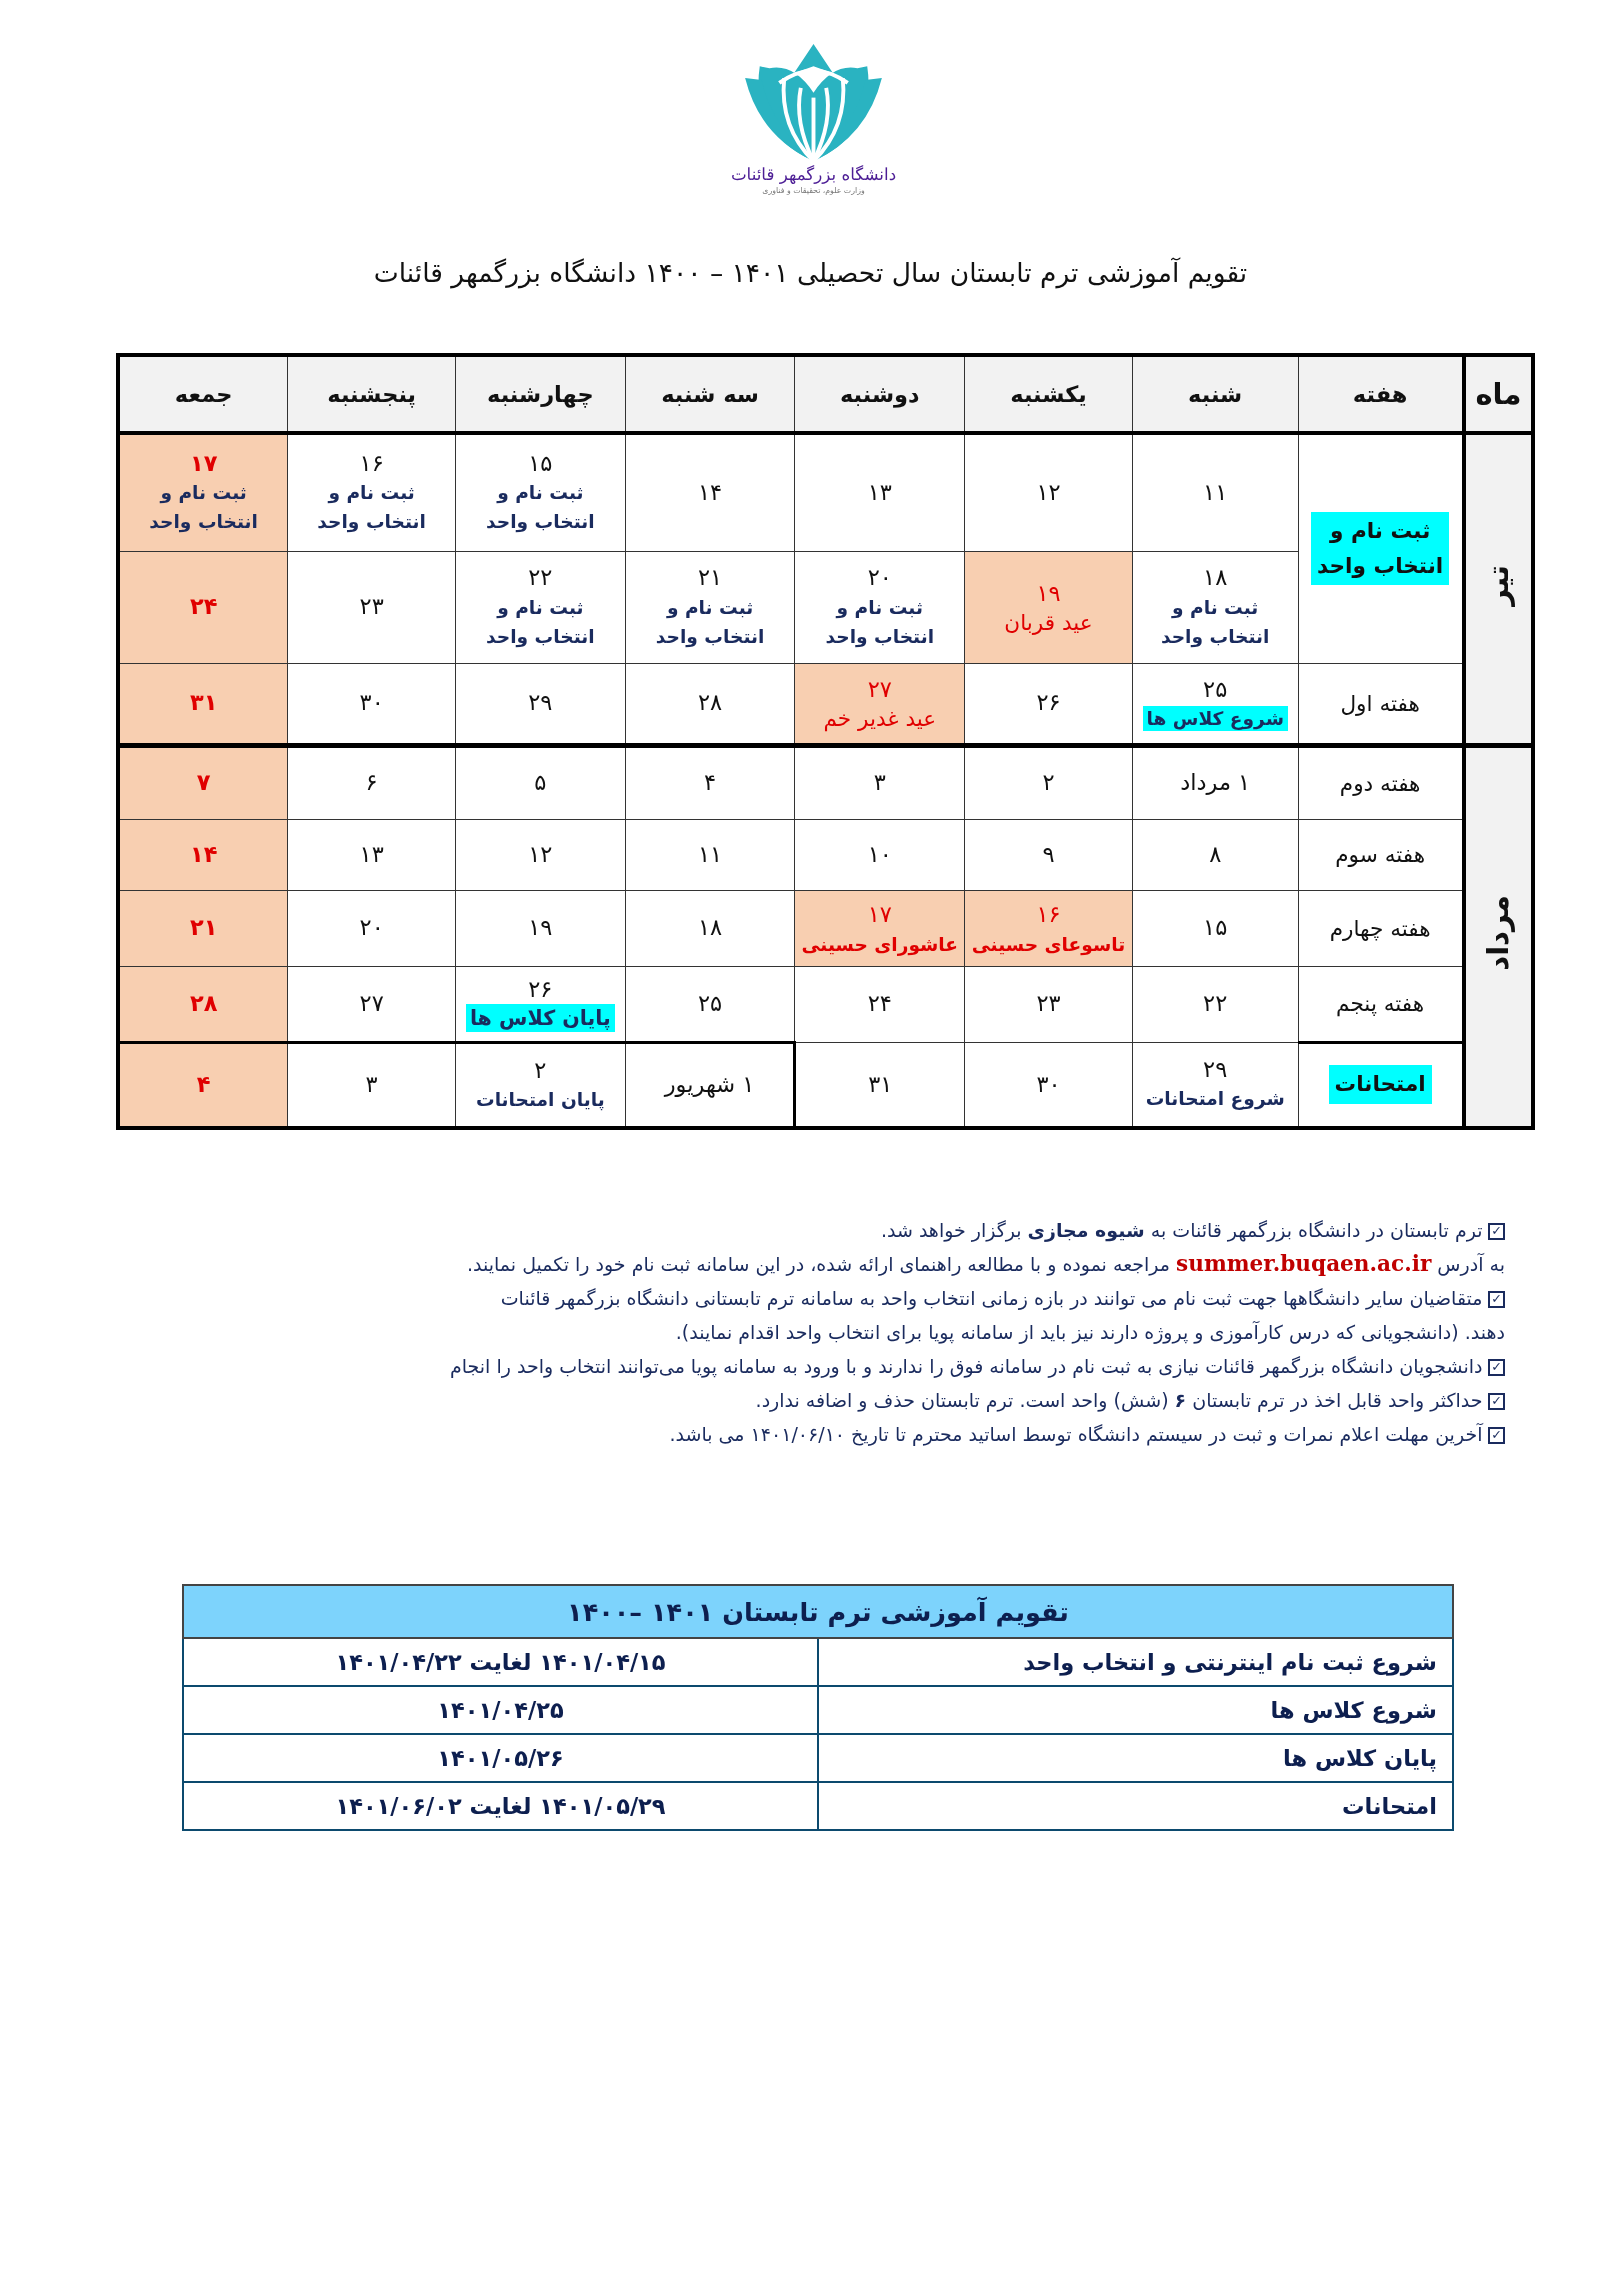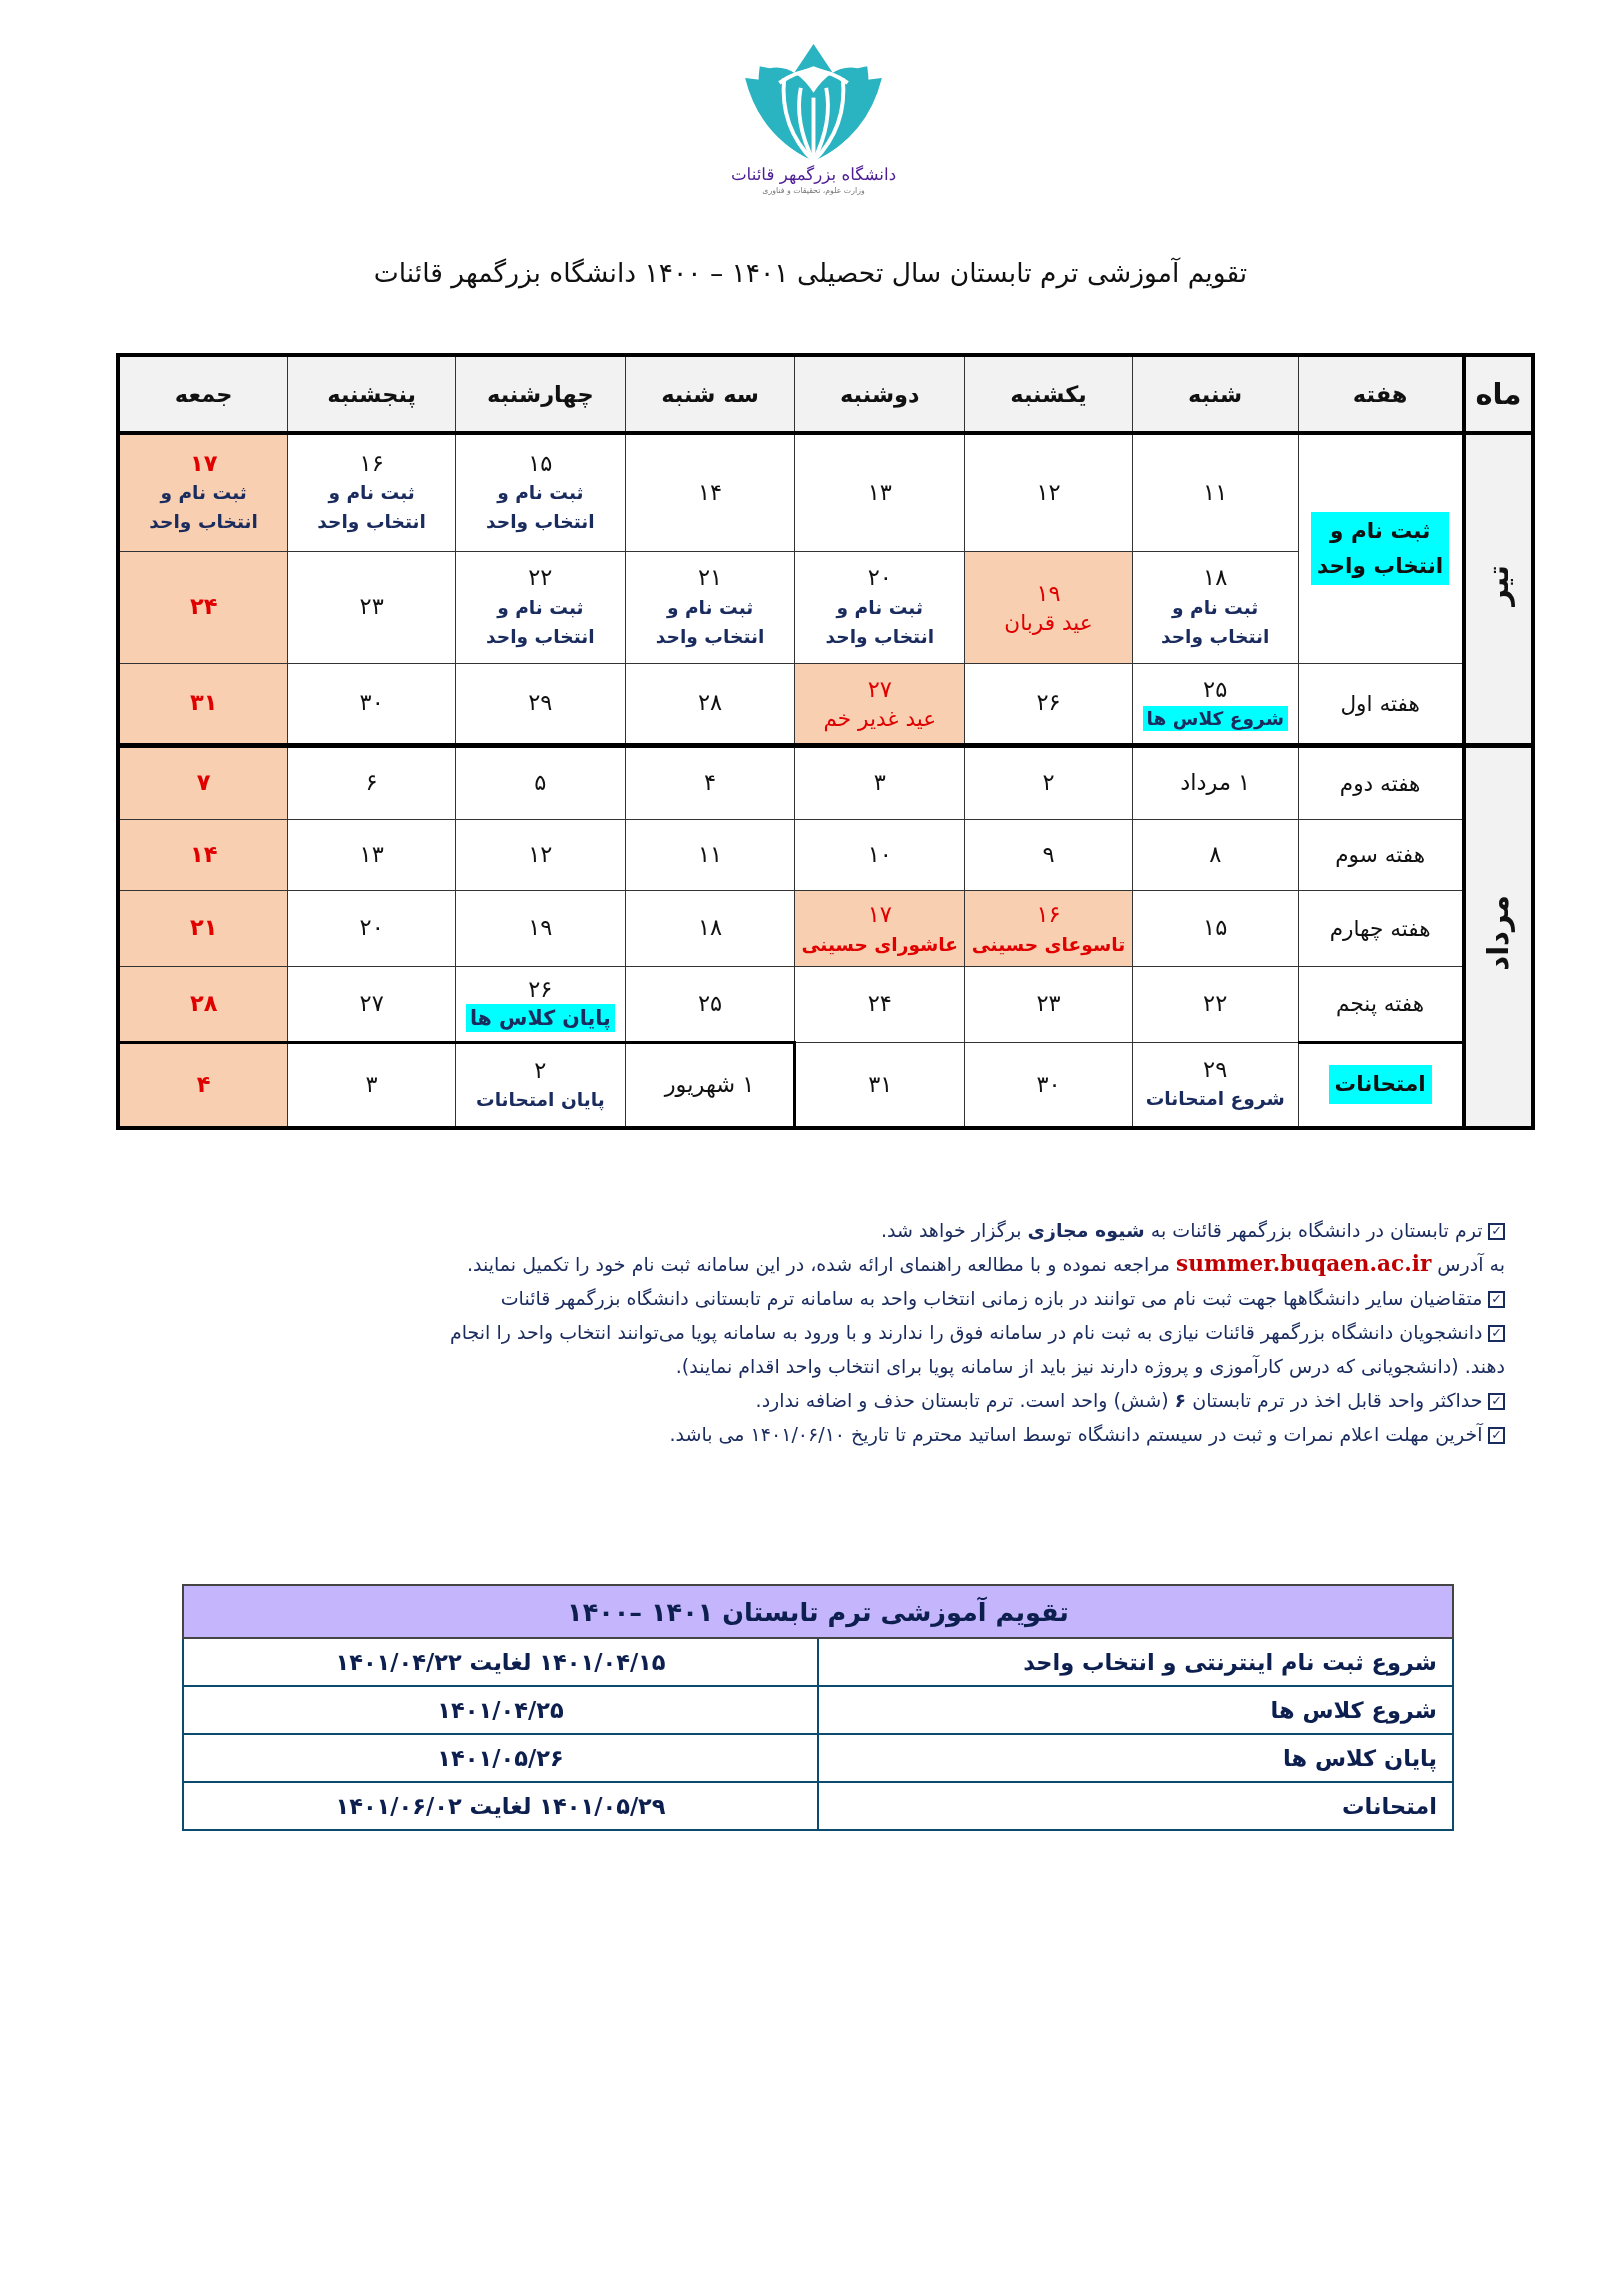--- a/index.html
+++ b/index.html
@@ -37,21 +37,21 @@
   tr.r7 td { height: 76px; }
   tr.r8 td { height: 86px; border-top: 3.9px solid #000; }
 
   .notes { position: absolute; right: 116px; top: 1213px; width: 1274px; font-size: 19px; color: #1a2b5e; line-height: 34px; }
   .notes p { margin: 0; }
   .chk { display: inline-block; width: 16.7px; height: 16.7px; border: 2px solid #1a2b5e; text-align: center; font-size: 12.7px; line-height: 12.7px; margin-left: 5.9px; vertical-align: middle; }
   .url { color: #c00000; font-family: "DejaVu Serif", serif; font-weight: bold; font-size: 21.6px; direction: ltr; unicode-bidi: embed; }
   .bold { font-weight: bold; }
 
   table.sum { position: absolute; left: 182px; top: 1584px; width: 1272px; border-collapse: collapse; table-layout: fixed; border: 2px solid #444; }
-  table.sum th { background: #c4b5fd; height: 53px; font-size: 25.5px; font-weight: bold; color: #0d1f4f; text-align: center; border: 2px solid #444; }
+  table.sum th { background: #7dd3fc; height: 53px; font-size: 25.5px; font-weight: bold; color: #0d1f4f; text-align: center; border: 2px solid #444; }
   table.sum td { height: 48px; font-size: 22.5px; font-weight: bold; color: #0d1f4f; border: 2px solid #0c4a6e; }
   table.sum td.lbl { padding-right: 15px; width: 637px; }
   table.sum td.val { text-align: center; }
 </style>
 </head>
 <body>
 
 <div class="logo">
   <svg width="147" height="127" viewBox="0 0 150 130">
     <g fill="#2ab3c1">
@@ -274,22 +274,22 @@
           <span class="num fri">۴</span>
         </td>
     </tr>
   </tbody>
 </table>
 
 <div class="notes">
   <p><span class="chk">✓</span><span>ترم تابستان در دانشگاه بزرگمهر قائنات به </span><span class="bold">شیوه مجازی</span><span> برگزار خواهد شد.</span></p>
   <p><span>به آدرس </span><span class="url">summer.buqaen.ac.ir</span><span> مراجعه نموده و با مطالعه راهنمای ارائه شده،  در این سامانه ثبت نام خود را تکمیل نمایند.</span></p>
   <p><span class="chk">✓</span><span>متقاضیان سایر دانشگاهها جهت ثبت نام می توانند در بازه زمانی انتخاب واحد به سامانه ترم تابستانی دانشگاه بزرگمهر قائنات</span></p>
+  <p><span>دهند. (دانشجویانی که درس کارآموزی و پروژه دارند نیز باید از سامانه پویا برای انتخاب واحد اقدام نمایند).</span></p>
   <p><span class="chk">✓</span><span>دانشجویان دانشگاه بزرگمهر قائنات نیازی به ثبت نام در سامانه فوق را ندارند و با ورود به سامانه پویا می‌توانند انتخاب واحد را انجام</span></p>
-  <p><span>دهند. (دانشجویانی که درس کارآموزی و پروژه دارند نیز باید از سامانه پویا برای انتخاب واحد اقدام نمایند).</span></p>
   <p><span class="chk">✓</span><span>حداکثر واحد قابل اخذ در ترم تابستان </span><span class="bold">۶</span><span> (شش) واحد است. ترم تابستان حذف و اضافه ندارد.</span></p>
   <p><span class="chk">✓</span><span>آخرین مهلت اعلام نمرات و ثبت در سیستم دانشگاه توسط اساتید محترم تا تاریخ ۱۴۰۱/۰۶/۱۰ می باشد.</span></p>
 </div>
 
 <table class="sum">
   <thead>
     <tr>
         <th colspan="2">تقویم آموزشی ترم تابستان ۱۴۰۱ –۱۴۰۰</th>
       </tr>
   </thead>

